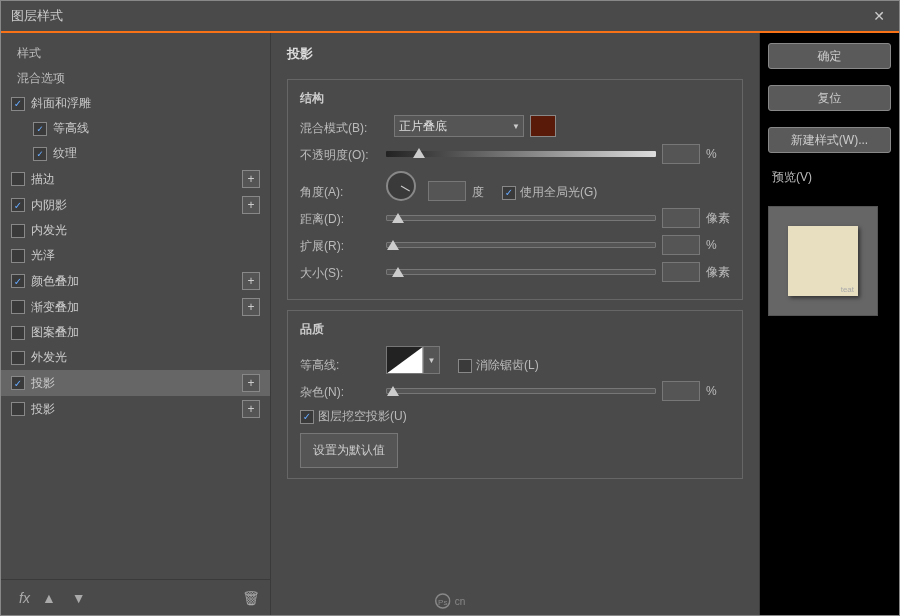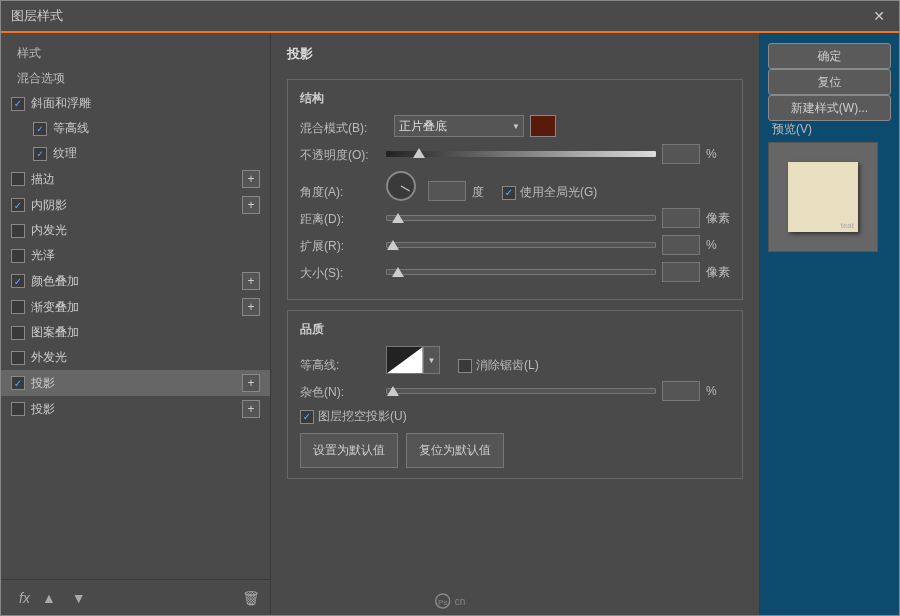--- a/index.html
+++ b/index.html
@@ -332,26 +332,26 @@
       border: 1px solid #777;
       color: #ccc;
       height: 35px;
       padding: 0 12px;
       font-size: 12px;
       cursor: pointer;
     }
     
     .right-panel {
       width: 140px;
-      background: #0c4a6e;
+      background: #000000;
       border-left: 1px solid #3a3a3a;
       padding: 10px 8px;
       display: flex;
       flex-direction: column;
-      gap: 0;
+      gap: 16px;
       flex-shrink: 0;
     }
     .right-btn {
       background: #5a5a5a;
       border: 1px solid #888;
       color: #ccc;
       height: 26px;
       font-size: 12px;
       cursor: pointer;
       border-radius: 3px;
@@ -622,21 +622,20 @@
 
         <div class="form-row">
           <div class="checkbox-inline">
             <div class="checkbox-box checked"></div>
             <span>图层挖空投影(U)</span>
           </div>
         </div>
 
         <div class="bottom-row">
           <button class="btn-default">设置为默认值</button>
-          <button class="btn-default">复位为默认值</button>
         </div>
       </div>
     </div>
 
     <div class="right-panel">
       <button class="right-btn">确定</button>
       <button class="right-btn">复位</button>
       <button class="right-btn">新建样式(W)...</button>
       <div class="preview-checkbox">
         <div class="checkbox-box checked"></div>

